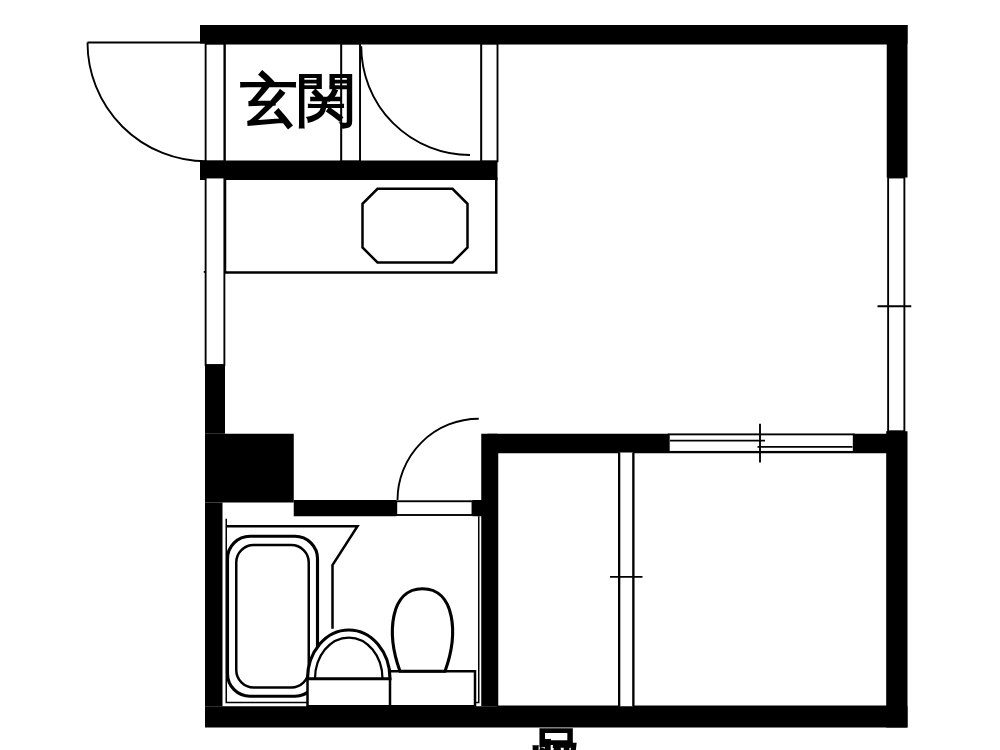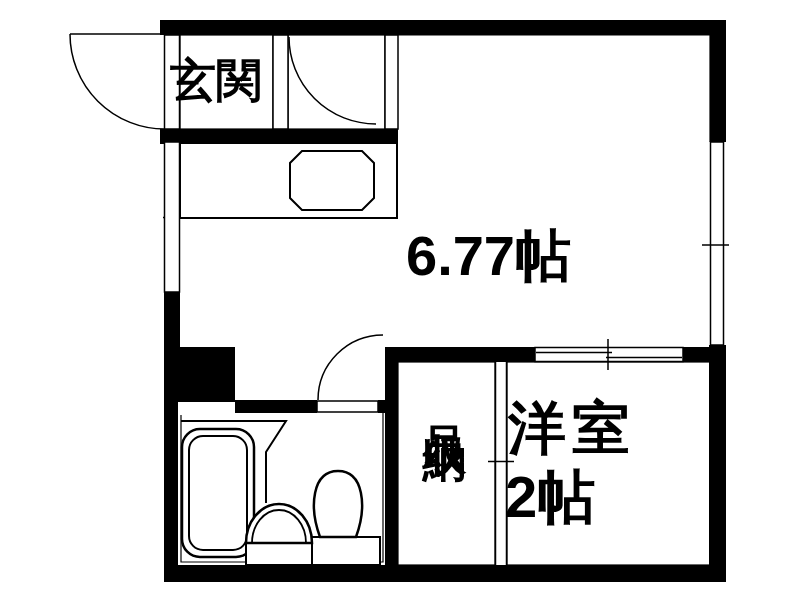--- a/index.html
+++ b/index.html
@@ -1,19 +1,19 @@
 <!DOCTYPE html>
 <html><head>
 <meta charset="utf-8">
 <style>
   html,body{margin:0;padding:0;width:800px;height:600px;background:#fff;overflow:hidden;}
   .stage{position:relative;width:800px;height:600px;background:#fff;
          font-family:"Liberation Sans","DejaVu Sans",sans-serif;color:#000;}
   svg{position:absolute;left:0;top:0;}
-  .lbl{position:absolute;font-weight:bold;color:#000;text-align:left;white-space:nowrap;}
+  .lbl{position:absolute;font-weight:bold;color:#000;text-align:right;white-space:nowrap;}
   .lbl-genkan{left:170px;top:57px;width:114px;font-size:46px;line-height:1;}
   .lbl-ldk{left:394px;top:150px;width:322px;font-size:60px;line-height:1;letter-spacing:-2px;}
   .lbl-ldk-area{left:406px;top:228px;width:300px;font-size:56px;line-height:1;}
   .lbl-storage{left:421px;top:392px;width:48px;height:175px;font-size:44px;line-height:48px;
                writing-mode:vertical-rl;text-orientation:upright;letter-spacing:6px;}
   .lbl-western{left:508px;top:399px;width:200px;font-size:58px;line-height:1;letter-spacing:6px;}
   .lbl-western-area{left:505px;top:468px;width:200px;font-size:58px;line-height:1;}
 </style>
 </head>
 <body>
@@ -82,17 +82,14 @@
   </g>
 
   <g stroke="#000" stroke-width="1.5" fill="none">
     <path d="M 70,34 A 95 95 0 0 0 165,129"></path>
     <path d="M 289,37 A 87 87 0 0 0 376,124"></path>
     <path d="M 318,400 A 65 65 0 0 1 383,335"></path>
   </g>
 </svg>
 
   <div class="lbl lbl-genkan">玄関</div>
-  <div class="lbl lbl-ldk-area">6.77帖</div>
   <div class="lbl lbl-storage">吊収納</div>
-  <div class="lbl lbl-western">洋室</div>
-  <div class="lbl lbl-western-area">2帖</div>
 </div>
 
 </body></html>

